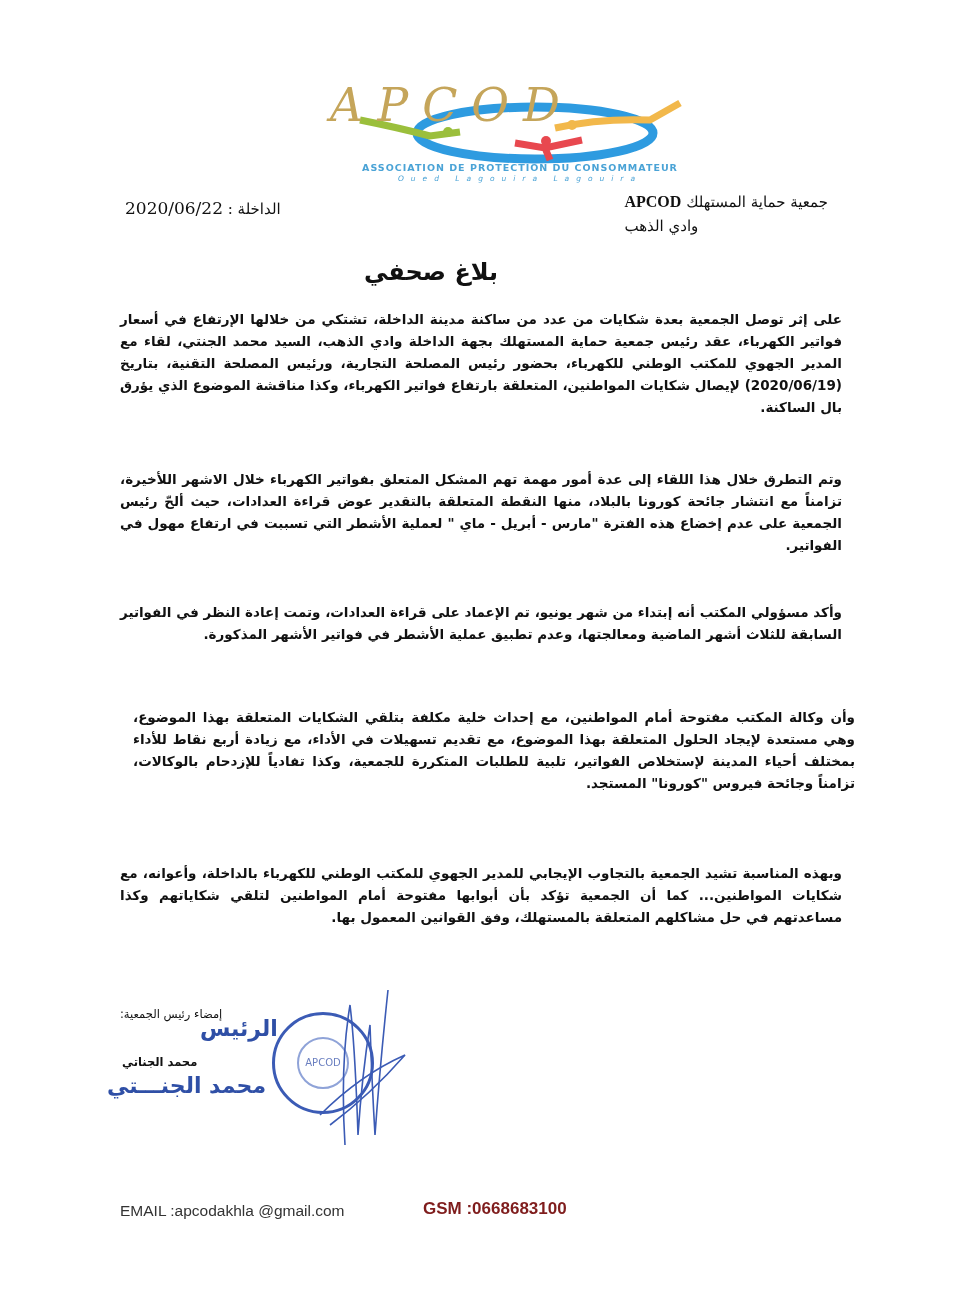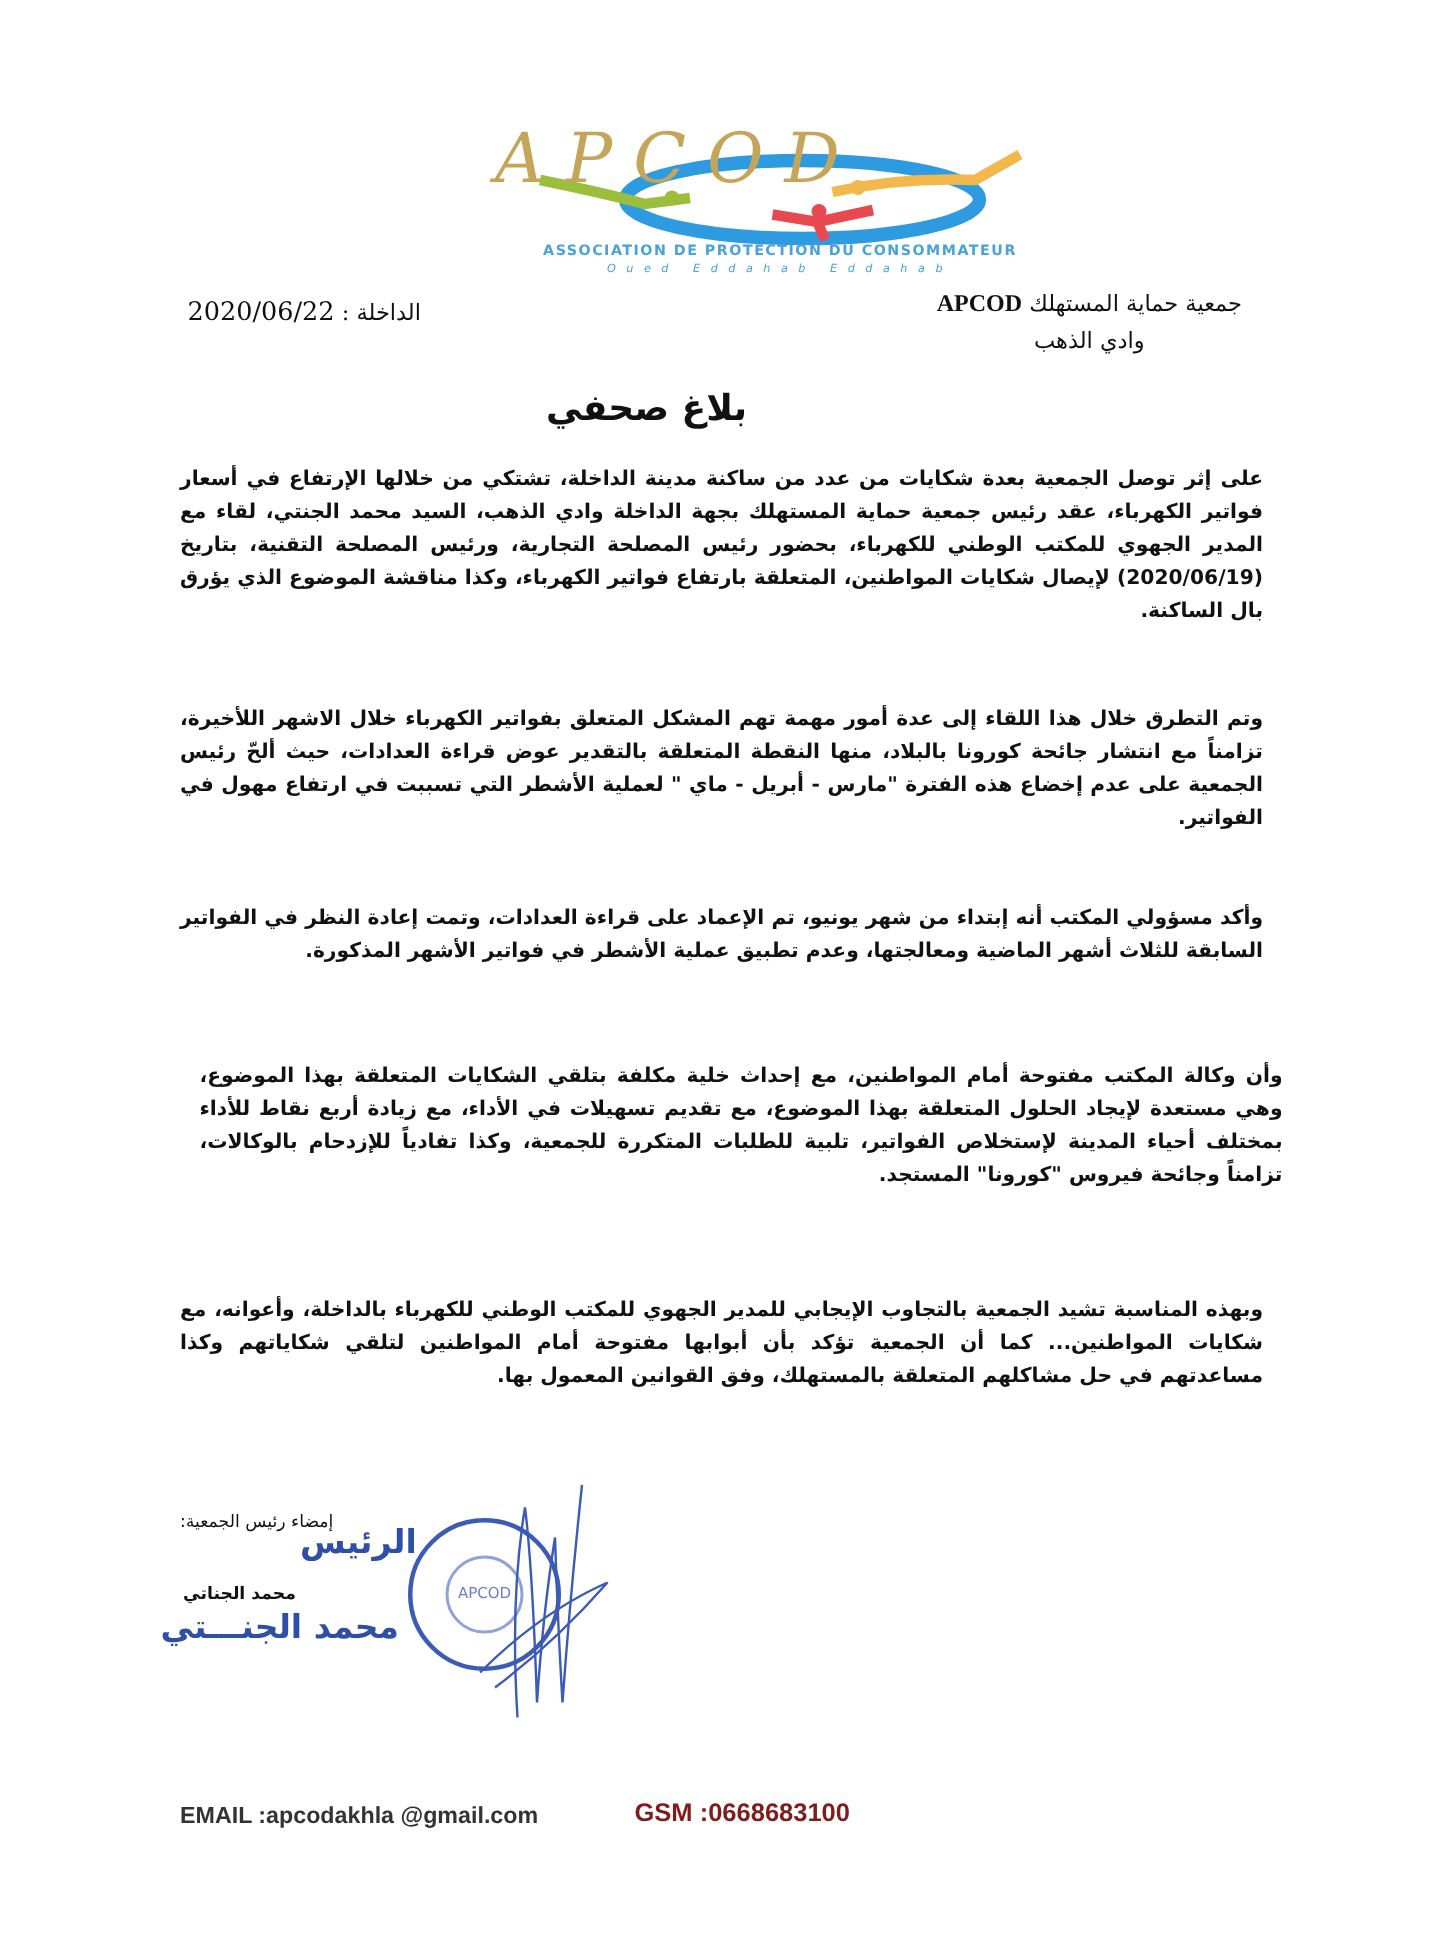--- a/index.html
+++ b/index.html
@@ -1,57 +1,57 @@
 <!DOCTYPE html>
 <html><head>
 <meta charset="utf-8">
 <style>
   html, body { margin: 0; padding: 0; background: #ffffff; }
   body { width: 956px; height: 1290px; position: relative; overflow: hidden; font-family: "DejaVu Sans", sans-serif; color: #111; }
   .logo { position: absolute; left: 320px; top: 78px; width: 400px; height: 110px; }
   .logo-letters { position: absolute; left: 10px; top: 0; width: 380px; font-family: "DejaVu Serif", serif; font-size: 46px; color: #c5a55a; letter-spacing: 14px; font-style: italic; }
   .logo-sub1 { position: absolute; left: 0; top: 84px; width: 400px; text-align: center; font-size: 9.5px; color: #4aa3d6; letter-spacing: 1px; font-weight: bold; }
   .logo-sub2 { position: absolute; left: 30px; top: 96px; width: 340px; text-align: center; font-size: 7.5px; color: #4aa3d6; letter-spacing: 7px; font-style: italic; }
-  .header-right { position: absolute; right: 128px; top: 190px; direction: rtl; text-align: center; font-family: "DejaVu Serif", serif; font-size: 15px; line-height: 24px; }
+  .header-right { position: absolute; right: 128px; top: 190px; direction: rtl; text-align: left; font-family: "DejaVu Serif", serif; font-size: 15px; line-height: 24px; }
   .header-right .apcod { font-weight: bold; font-family: "Liberation Serif", serif; font-size: 16px; }
   .header-left { position: absolute; left: 125px; top: 198px; font-family: "DejaVu Serif", serif; font-size: 15px; direction: rtl; text-align: right; }
   .header-left .date { font-size: 17px; }
   .title { position: absolute; left: 0; width: 862px; top: 258px; text-align: center; font-size: 24px; font-weight: bold; direction: rtl; }
   .para { position: absolute; left: 120px; width: 722px; direction: rtl; text-align: justify; text-align-last: right; font-family: "DejaVu Sans", sans-serif; font-weight: bold; font-size: 13.5px; line-height: 22px; }
   .p1 { top: 308px; }
   .p2 { top: 468px; }
   .p3 { top: 601px; }
   .p4 { top: 706px; margin-left: 13px; }
   .p5 { top: 862px; }
   .sig-label { position: absolute; left: 120px; top: 1007px; direction: rtl; font-size: 11.5px; }
   .sig-title { position: absolute; left: 200px; top: 1016px; direction: rtl; font-size: 22px; font-weight: bold; color: #2f4fa6; }
   .sig-name { position: absolute; left: 122px; top: 1043px; direction: rtl; font-size: 11.5px; font-weight: bold; margin-top: 12px; }
   .sig-handwritten { position: absolute; left: 107px; top: 1073px; direction: rtl; font-size: 22px; font-weight: bold; color: #2f4fa6; letter-spacing: 2px; }
   .stamp { position: absolute; left: 272px; top: 1012px; width: 96px; height: 96px; border: 3px solid #3b5bb5; border-radius: 50%; }
   .stamp-inner { position: absolute; left: 22px; top: 22px; width: 48px; height: 48px; border: 2px solid #8fa3d8; border-radius: 50%; font-size: 10px; color: #6a7fc0; text-align: center; line-height: 48px; }
   .signature { position: absolute; left: 300px; top: 985px; width: 110px; height: 170px; }
-  .footer-email { position: absolute; left: 120px; top: 1202px; font-family: "Liberation Sans", sans-serif; font-size: 15.5px; font-weight: bold; color: #333; }
+  .footer-email { position: absolute; left: 120px; top: 1202px; font-family: "Liberation Sans", sans-serif; font-size: 15.5px; font-weight: normal; color: #333; }
   .footer-gsm { position: absolute; left: 423px; top: 1199px; font-family: "Liberation Sans", sans-serif; font-size: 17px; font-weight: bold; color: #7f1d1d; }
 </style>
 </head>
 <body>
 
 <div class="logo">
   <svg width="400" height="110" style="position:absolute;left:0;top:0">
     <ellipse cx="215" cy="55" rx="118" ry="26" fill="none" stroke="#2e9be0" stroke-width="9"></ellipse>
     <path d="M40 42 Q80 50 110 58 L140 54" stroke="#9bbf3c" stroke-width="7" fill="none"></path>
     <circle cx="128" cy="54" r="5" fill="#9bbf3c"></circle>
     <path d="M235 50 Q280 40 330 42 L360 25" stroke="#f2b84b" stroke-width="7" fill="none"></path>
     <circle cx="252" cy="47" r="5" fill="#f2b84b"></circle>
     <path d="M195 65 L225 70 L262 62 M225 70 L230 82" stroke="#e8484f" stroke-width="7" fill="none"></path>
     <circle cx="226" cy="63" r="5" fill="#e8484f"></circle>
   </svg>
   <div class="logo-letters">APCOD</div>
   <div class="logo-sub1">ASSOCIATION DE PROTECTION DU CONSOMMATEUR</div>
-  <div class="logo-sub2">Oued Eddahab Eddahab</div>
+  <div class="logo-sub2">Oued Lagouira Lagouira</div>
 </div>
 
 <div class="header-right">
   <div>
     <span>جمعية حماية المستهلك</span>
     <span class="apcod">APCOD</span>
   </div>
   <div>وادي الذهب</div>
 </div>
 

